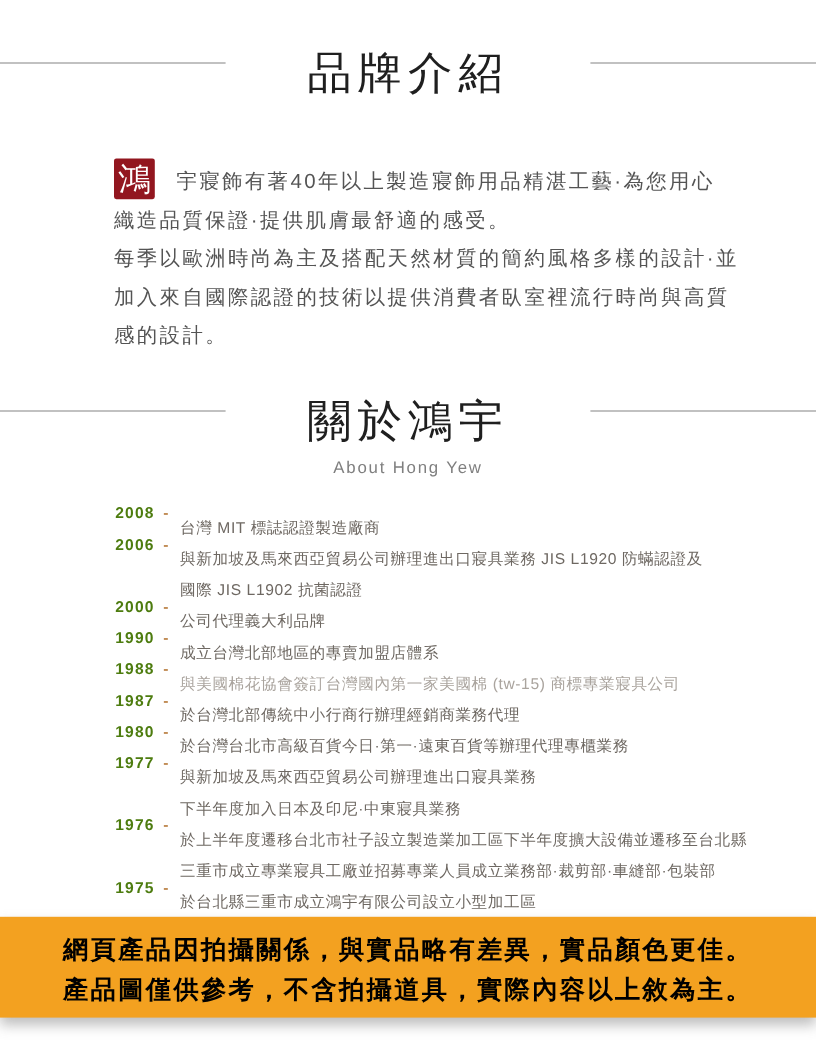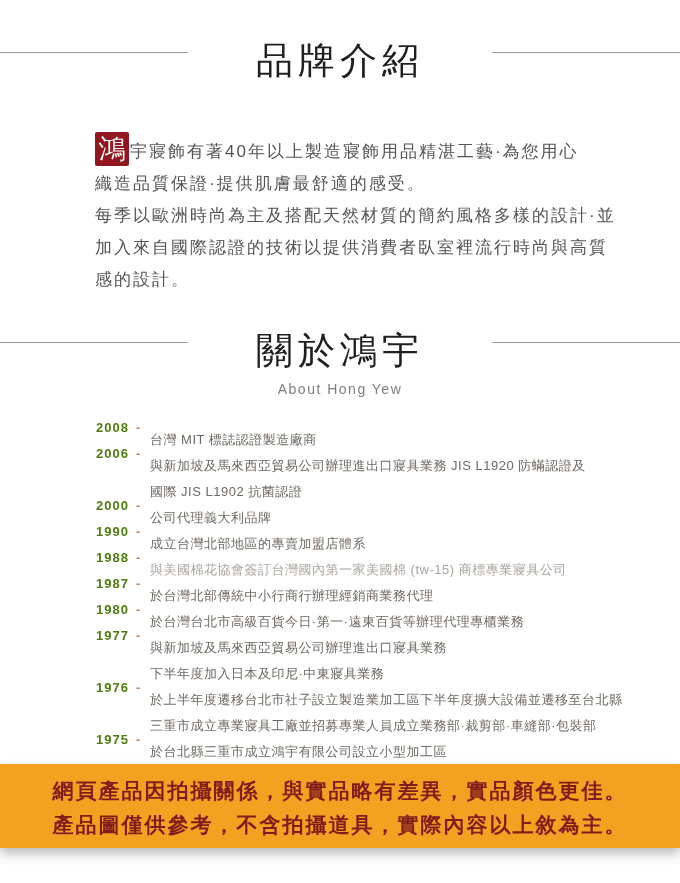--- a/index.html
+++ b/index.html
@@ -36,21 +36,21 @@
 
   
   #brand-block { position: absolute; top: 136px; left: 95px; width: 505px; }
   .brand-line {
     font-size: 17px;
     line-height: 32px;
     letter-spacing: 2px;
     color: #545454;
     white-space: nowrap;
   }
-  .brand-line.first { padding-left: 35px; }
+  .brand-line.first { padding-left: 52px; }
   #brand-logo {
     position: absolute;
     top: -4px;
     left: 0;
     width: 34px;
     height: 34px;
     background: #92161f;
     border-radius: 2px;
     color: #ffffff;
     font-size: 27px;
@@ -100,21 +100,21 @@
     justify-content: center;
     align-items: center;
     padding-top: 4px;
   }
   .banner-line {
     font-family: "Liberation Serif", "DejaVu Serif", serif;
     font-size: 21px;
     font-weight: bold;
     letter-spacing: 2px;
     line-height: 34px;
-    color: #7f1d1d;
+    color: #000000;
     white-space: nowrap;
   }
 </style>
 </head>
 <body>
 
 <div id="page">
 
   <div class="heading-block" style="top:38px;">
     <div class="heading-row">

